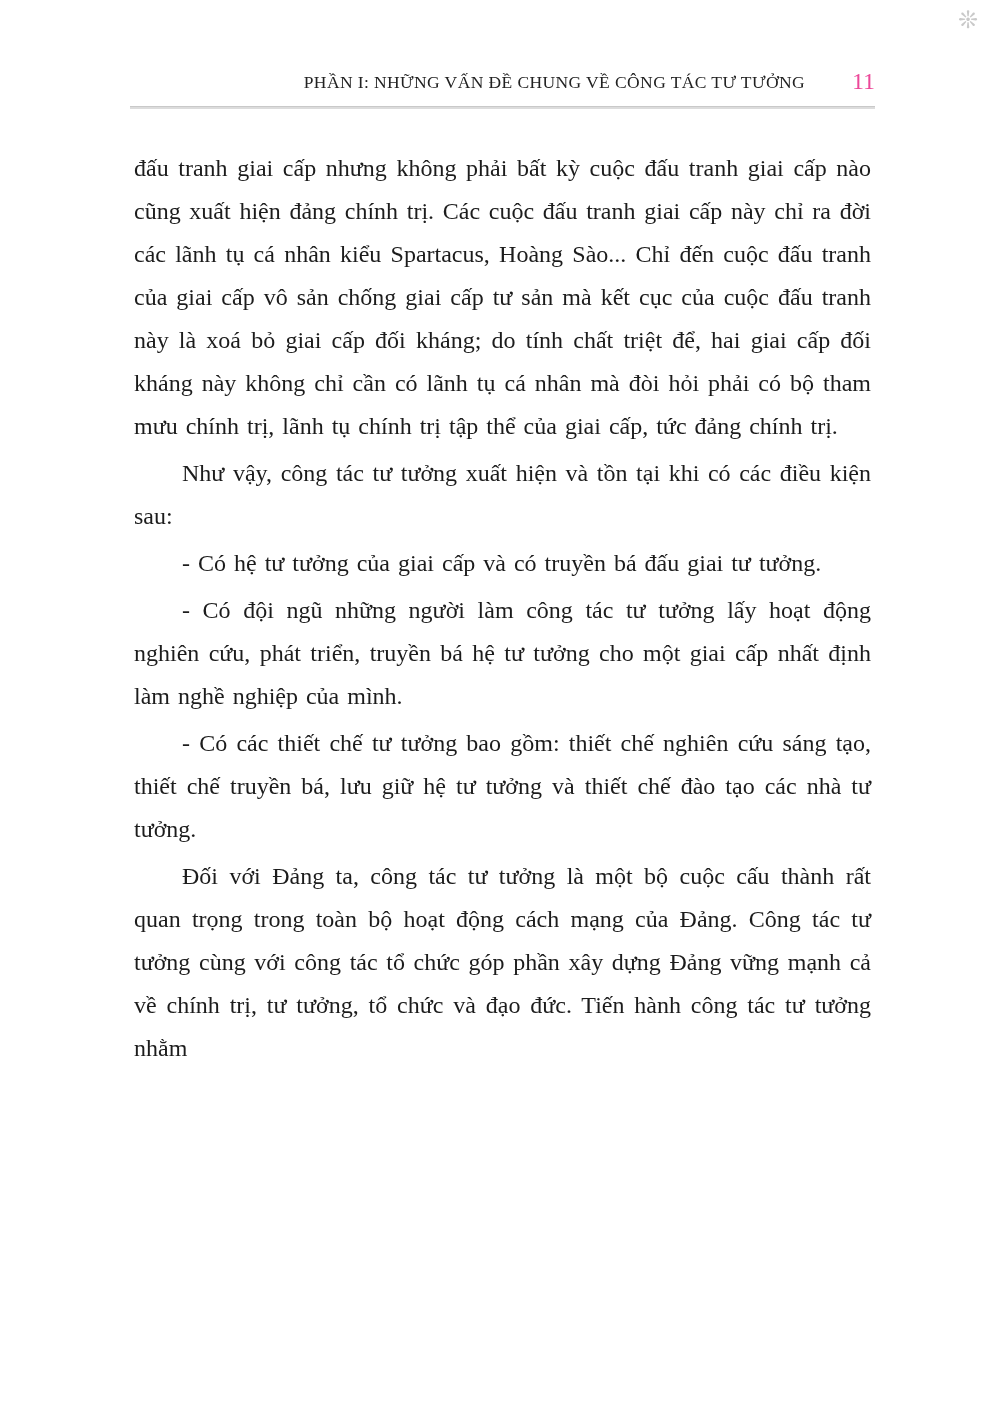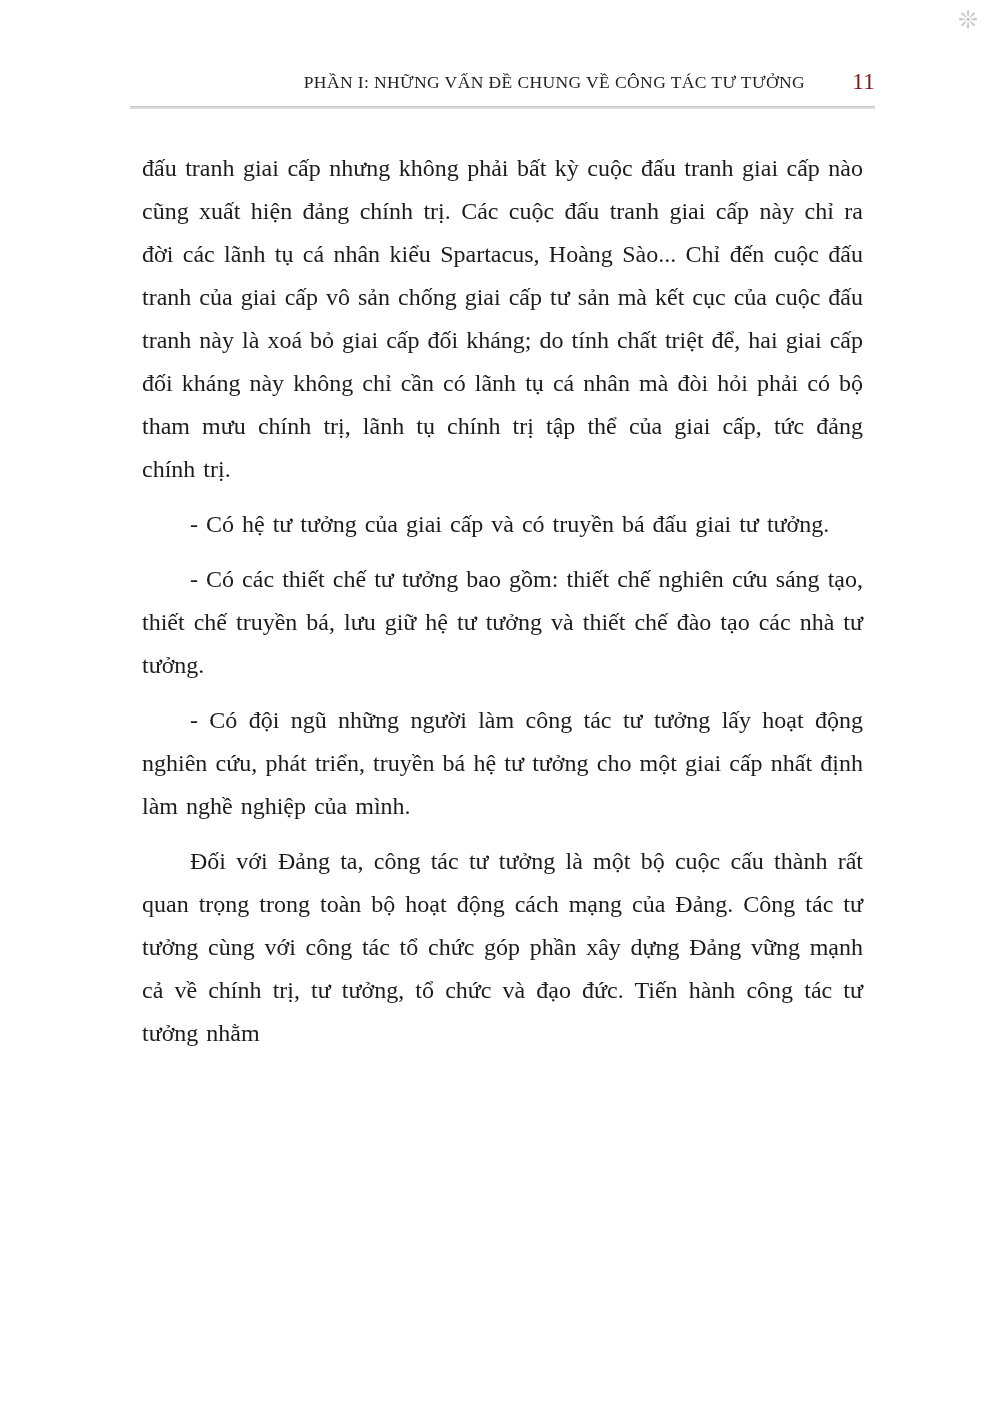--- a/index.html
+++ b/index.html
@@ -45,33 +45,33 @@
     font-size: 17.5px;
     letter-spacing: 0.4px;
     color: #222222;
     white-space: nowrap;
   }
   .page-number {
     position: absolute;
     right: 0;
     top: 0;
     font-size: 24px;
-    color: #7f1d1d;
+    color: #ec4899;
   }
   .header-rule {
     margin-top: 6px;
     height: 2px;
     background: #dcdcdc;
     border-top: 1px solid #c9c9c9;
   }
   .body-text {
     margin-top: 38px;
   }
   .para {
-    margin: 12px;
+    margin: 4px;
     font-size: 24px;
     line-height: 43px;
     text-align: justify;
     color: #1c1c1c;
     word-spacing: 2px;
   }
   .para.indent {
     text-indent: 48px;
   }
   .para .it {
@@ -86,19 +86,20 @@
 
   <div class="content">
     <div class="running-header">
       <div class="running-title">PHẦN I:  NHỮNG VẤN ĐỀ CHUNG VỀ CÔNG TÁC TƯ TƯỞNG</div>
       <div class="page-number">11</div>
     </div>
     <div class="header-rule"></div>
 
     <div class="body-text">
         <p class="para"><span>đấu tranh giai cấp nhưng không phải bất kỳ cuộc đấu tranh giai cấp nào cũng xuất hiện đảng chính trị. Các cuộc đấu tranh giai cấp này chỉ ra đời các lãnh tụ cá nhân kiểu Spartacus, Hoàng Sào... Chỉ đến cuộc đấu tranh của giai cấp vô sản chống giai cấp tư sản mà kết cục của cuộc đấu tranh này là xoá bỏ giai cấp đối kháng; do tính chất triệt để, hai giai cấp đối kháng này không chỉ cần có lãnh tụ cá nhân mà đòi hỏi phải có bộ tham mưu chính trị, lãnh tụ chính trị tập thể của giai cấp, tức đảng chính trị.</span></p>
+        <p class="para indent"><span>Như vậy, công tác tư tưởng xuất hiện và tồn tại khi có các điều kiện sau:</span></p>
         <p class="para indent"><span>- Có hệ tư tưởng của giai cấp và có truyền bá đấu giai tư tưởng.</span></p>
+        <p class="para indent"><span>- Có đội ngũ những người làm công tác tư tưởng lấy hoạt động nghiên cứu, phát triển, truyền bá hệ tư tưởng cho một giai cấp nhất định làm nghề nghiệp của mình.</span></p>
         <p class="para indent"><span>- Có các thiết chế tư tưởng bao gồm: thiết chế nghiên cứu sáng tạo, thiết chế truyền bá, lưu giữ hệ tư tưởng và thiết chế đào tạo các nhà tư tưởng.</span></p>
-        <p class="para indent"><span>- Có đội ngũ những người làm công tác tư tưởng lấy hoạt động nghiên cứu, phát triển, truyền bá hệ tư tưởng cho một giai cấp nhất định làm nghề nghiệp của mình.</span></p>
         <p class="para indent"><span>Đối với Đảng ta, công tác tư tưởng là một bộ cuộc cấu thành rất quan trọng trong toàn bộ hoạt động cách mạng của Đảng. Công tác tư tưởng cùng với công tác tổ chức góp phần xây dựng Đảng vững mạnh cả về chính trị, tư tưởng, tổ chức và đạo đức. Tiến hành công tác tư tưởng nhằm</span></p>
       </div>
   </div>
 </div>
 
 </body></html>

